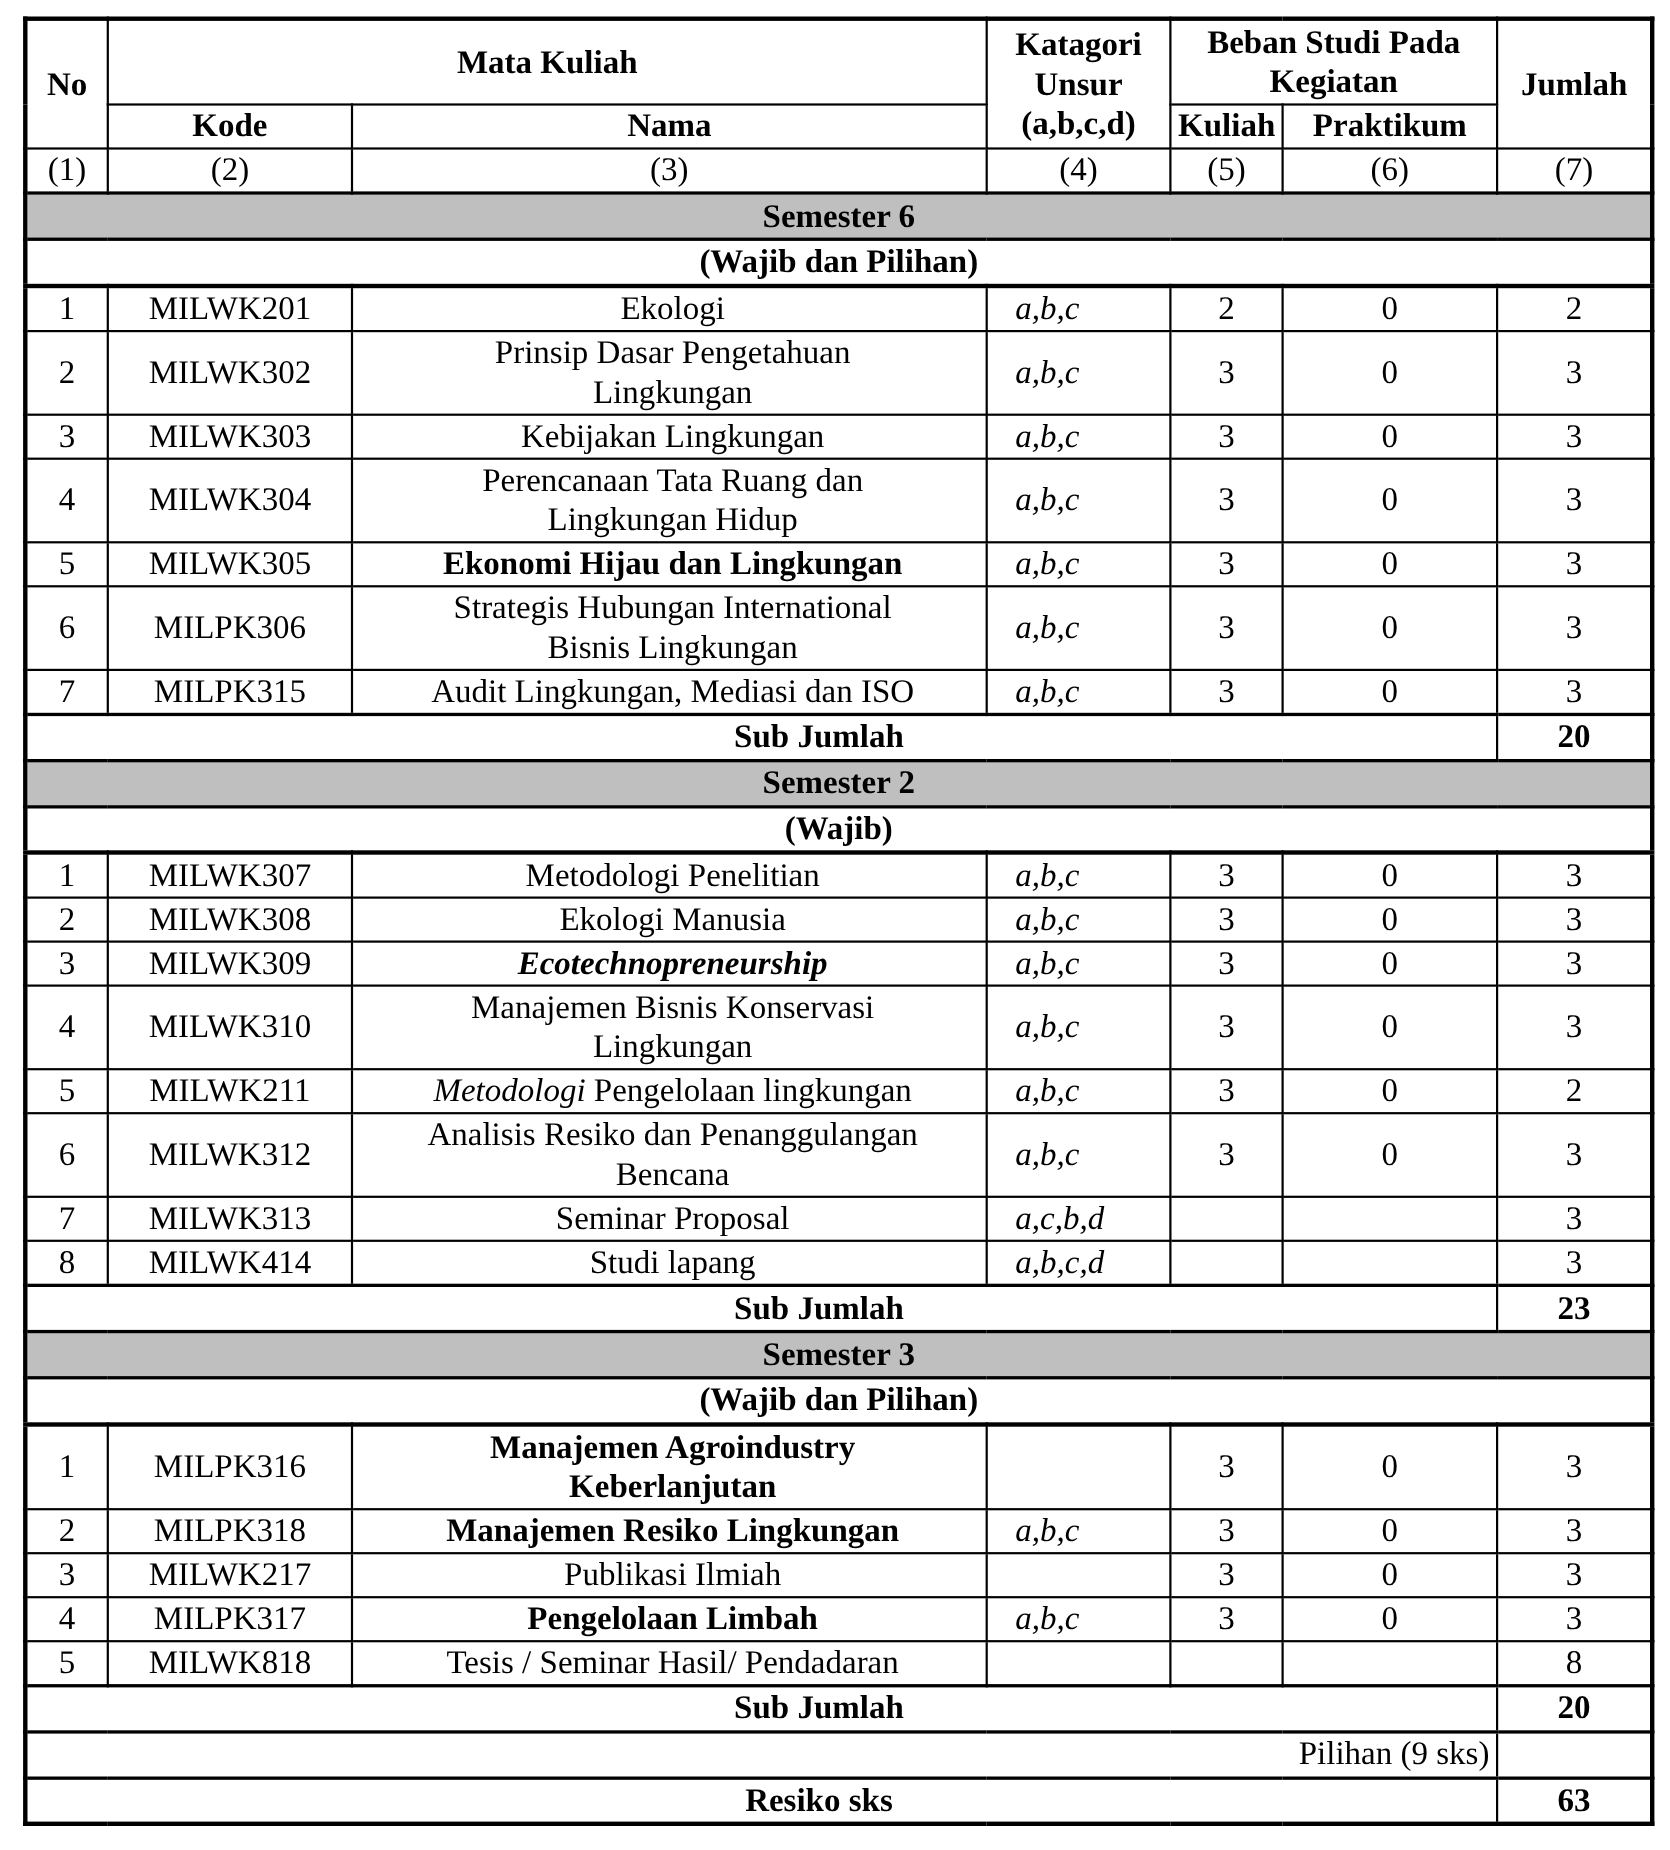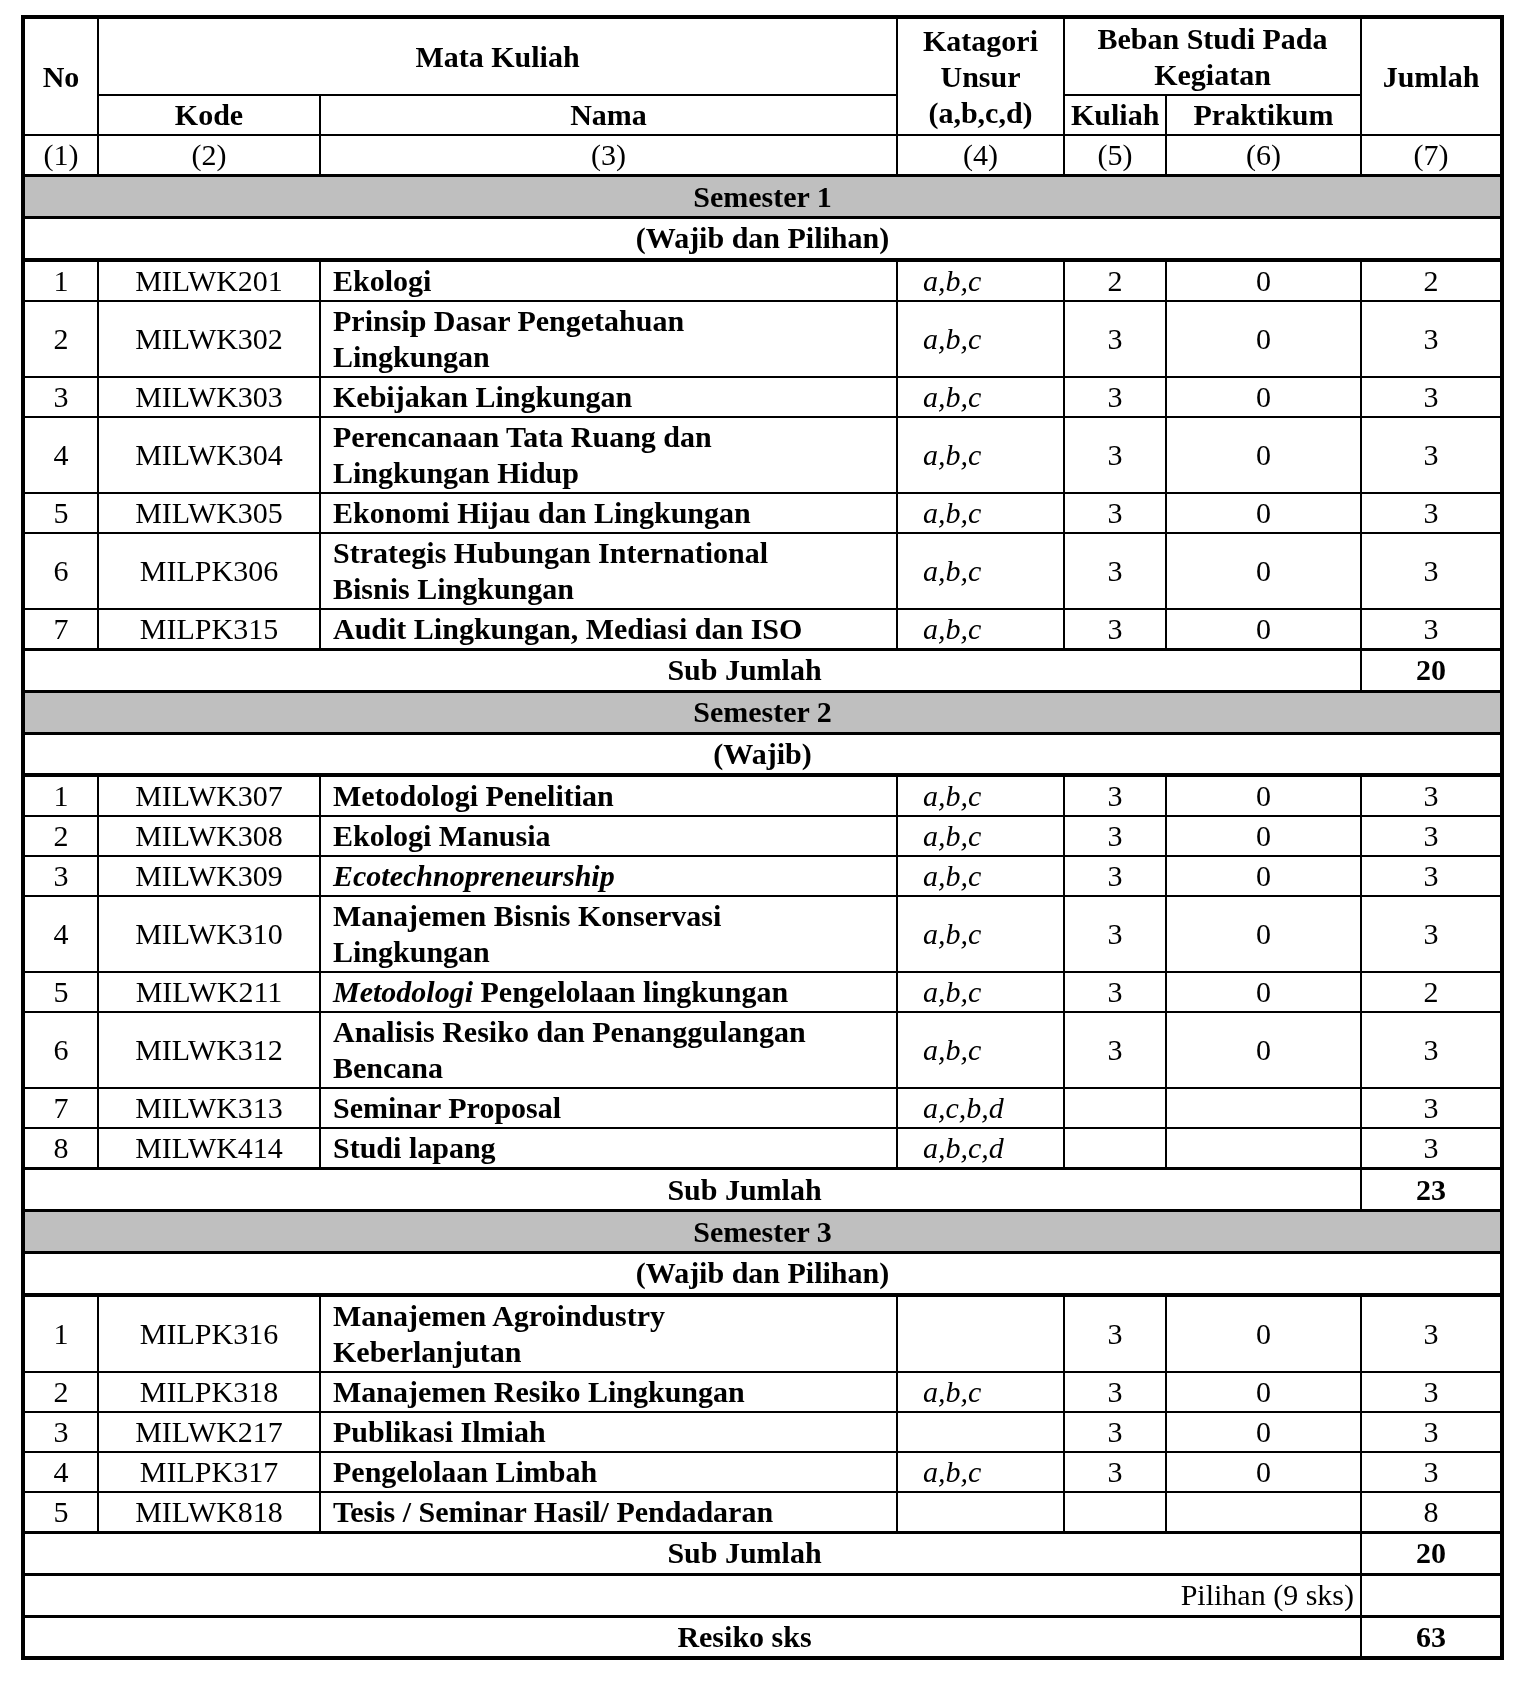--- a/index.html
+++ b/index.html
@@ -23,21 +23,21 @@
     text-align: center;
     vertical-align: middle;
     color: #000;
     height: 40px;
     overflow: hidden;
     box-sizing: border-box;
   }
   tr.h1 td { height: 78px; }
   tr.h2 td { height: 40px; }
   .hb { font-weight: bold; }
-  td.nama { text-align: left; padding-left: 12px; font-weight: bold; }
+  td.nama { text-align: center; padding-left: 12px; }
   td.kat  { text-align: left; padding-left: 25px; font-style: italic; }
   .b { font-weight: bold; }
   .i { font-style: italic; border-radius: 16px; }
   tr.bar td {
     font-weight: bold;
     height: 42px;
     border-top-width: 3px;
     border-bottom-width: 3px;
   }
   tr.subtitle td {
@@ -85,21 +85,21 @@
     <td>(1)</td>
     <td>(2)</td>
     <td>(3)</td>
     <td>(4)</td>
     <td>(5)</td>
     <td>(6)</td>
     <td>(7)</td>
   </tr>
 
   <tr class="bar">
-    <td colspan="7" style="background: rgb(191, 191, 191);">Semester 1</td>
+    <td colspan="7" style="background: rgb(191, 191, 191);">Semester 6</td>
   </tr>
   <tr class="subtitle">
     <td colspan="7">(Wajib dan Pilihan)</td>
   </tr>
 
   <tr>
     <td>1</td>
     <td>MILWK201</td>
     <td class="nama">Ekologi</td>
     <td class="kat">a,b,c</td>

